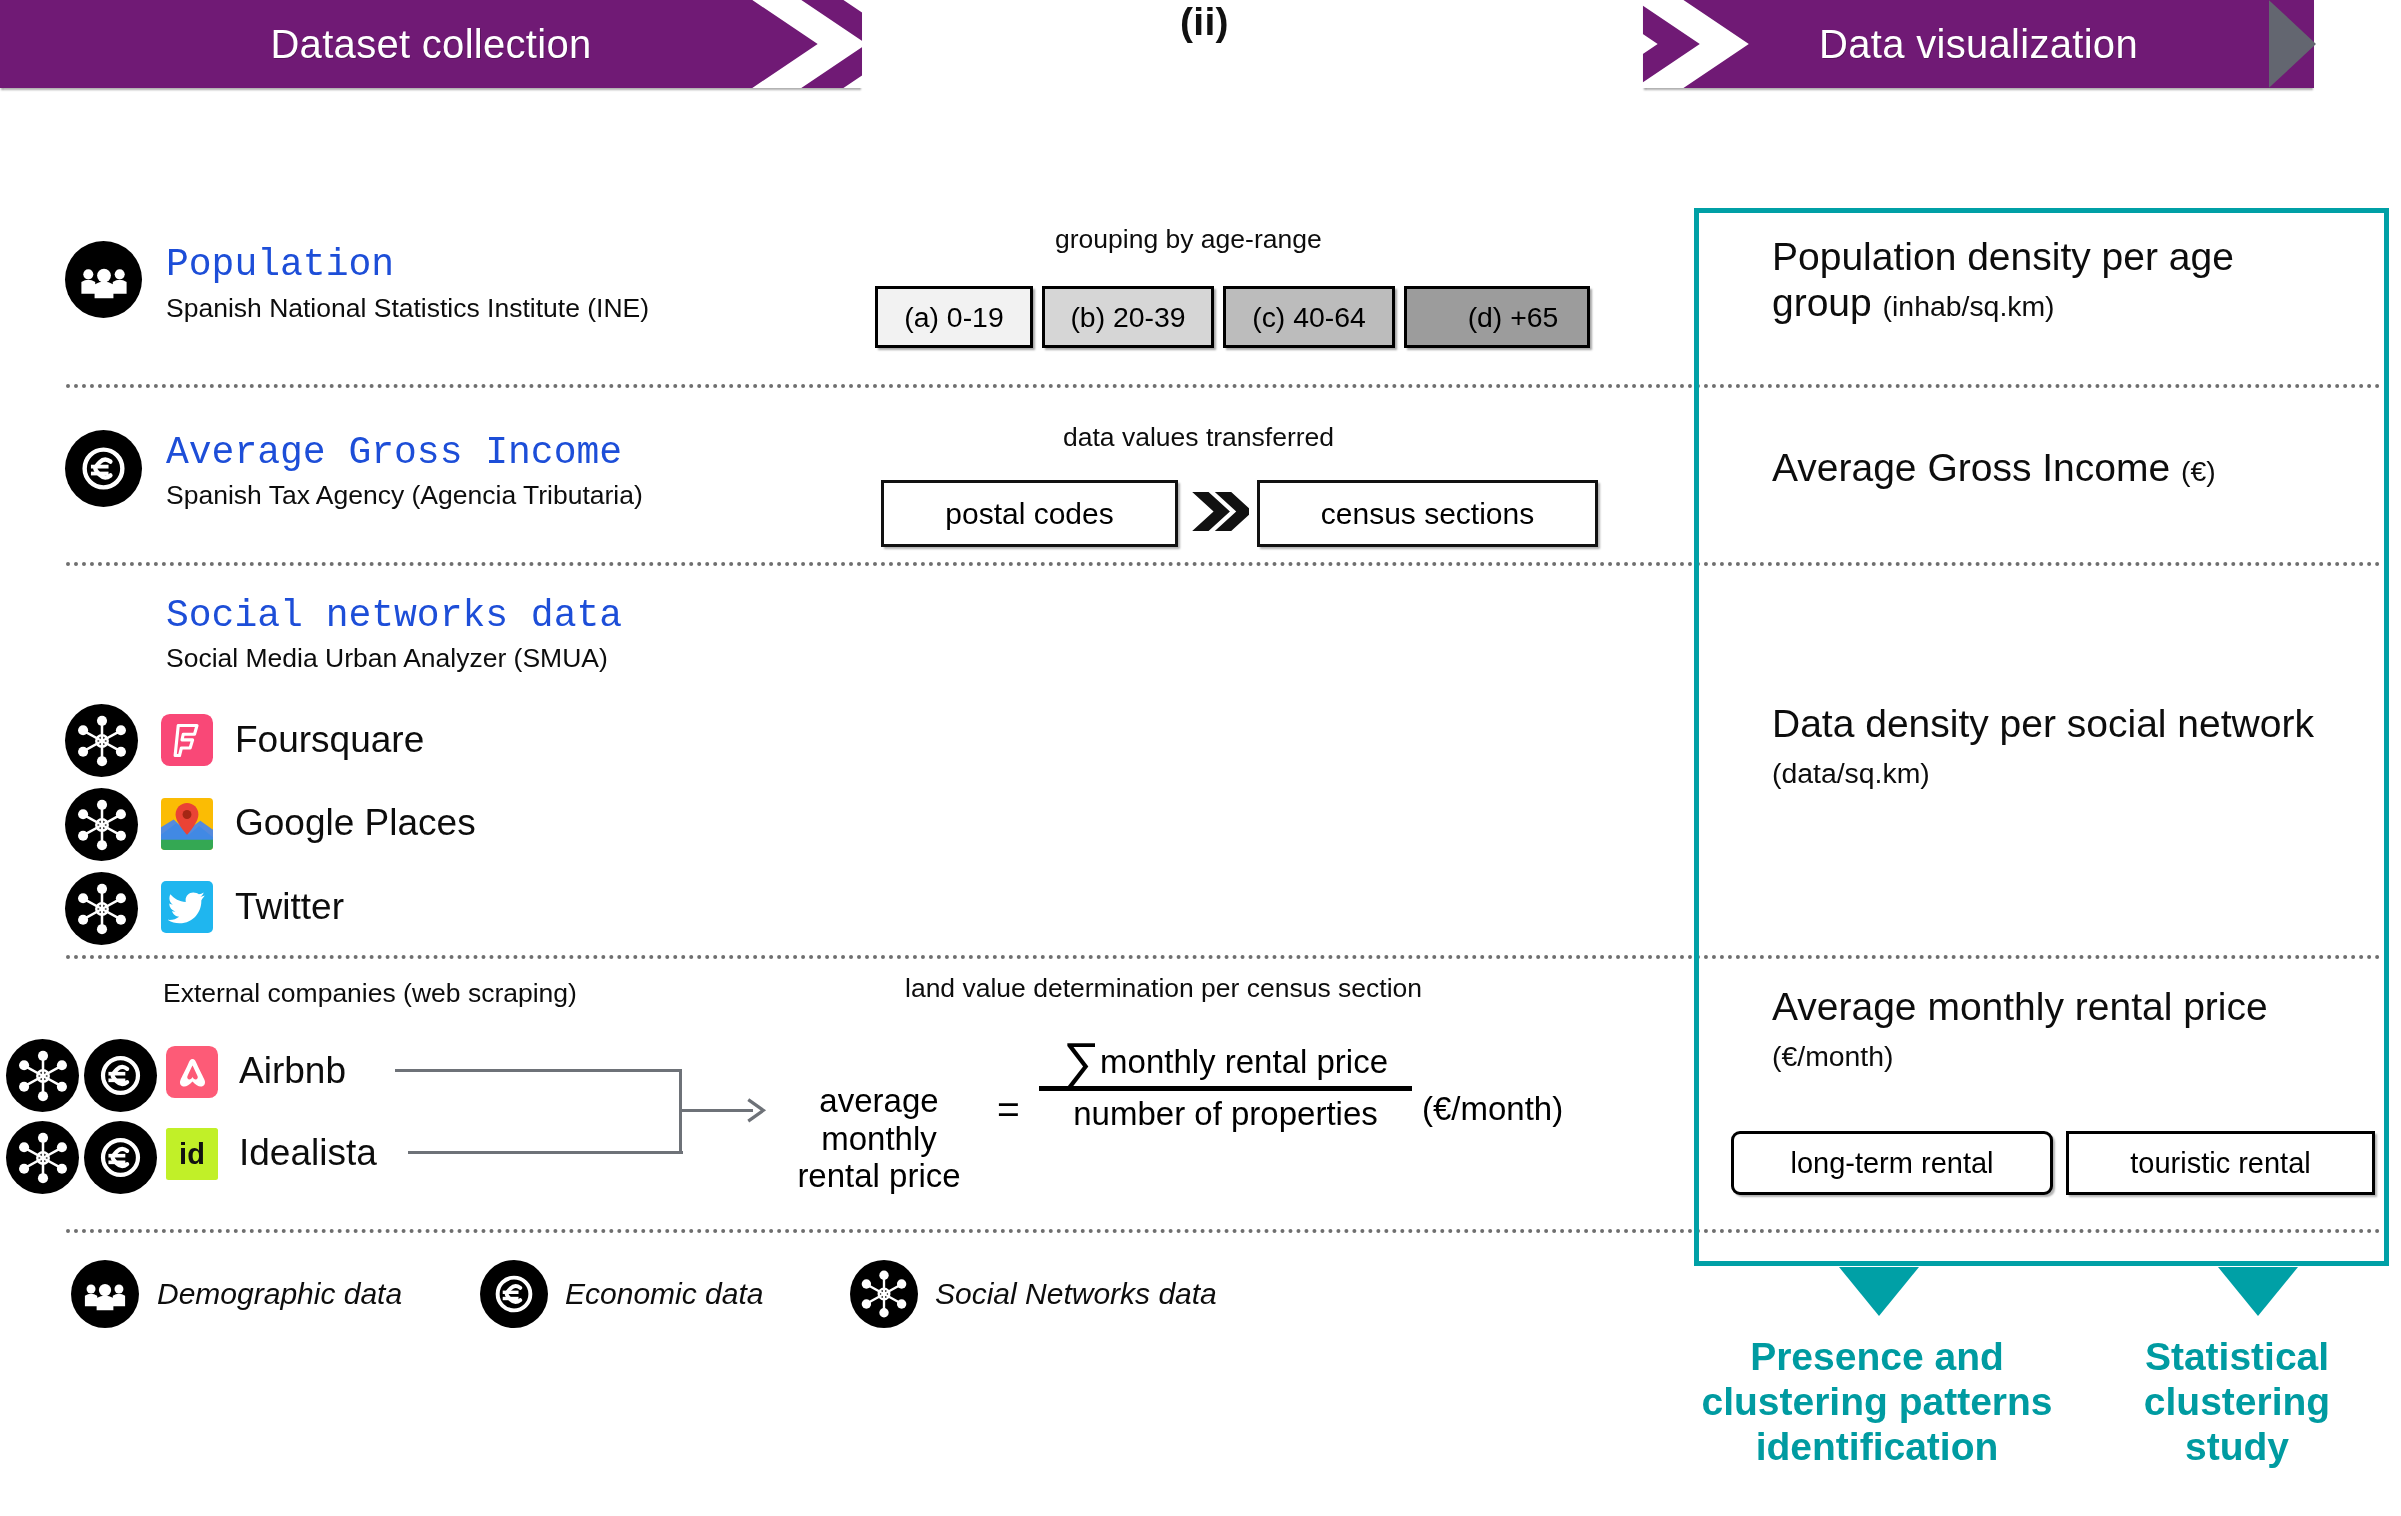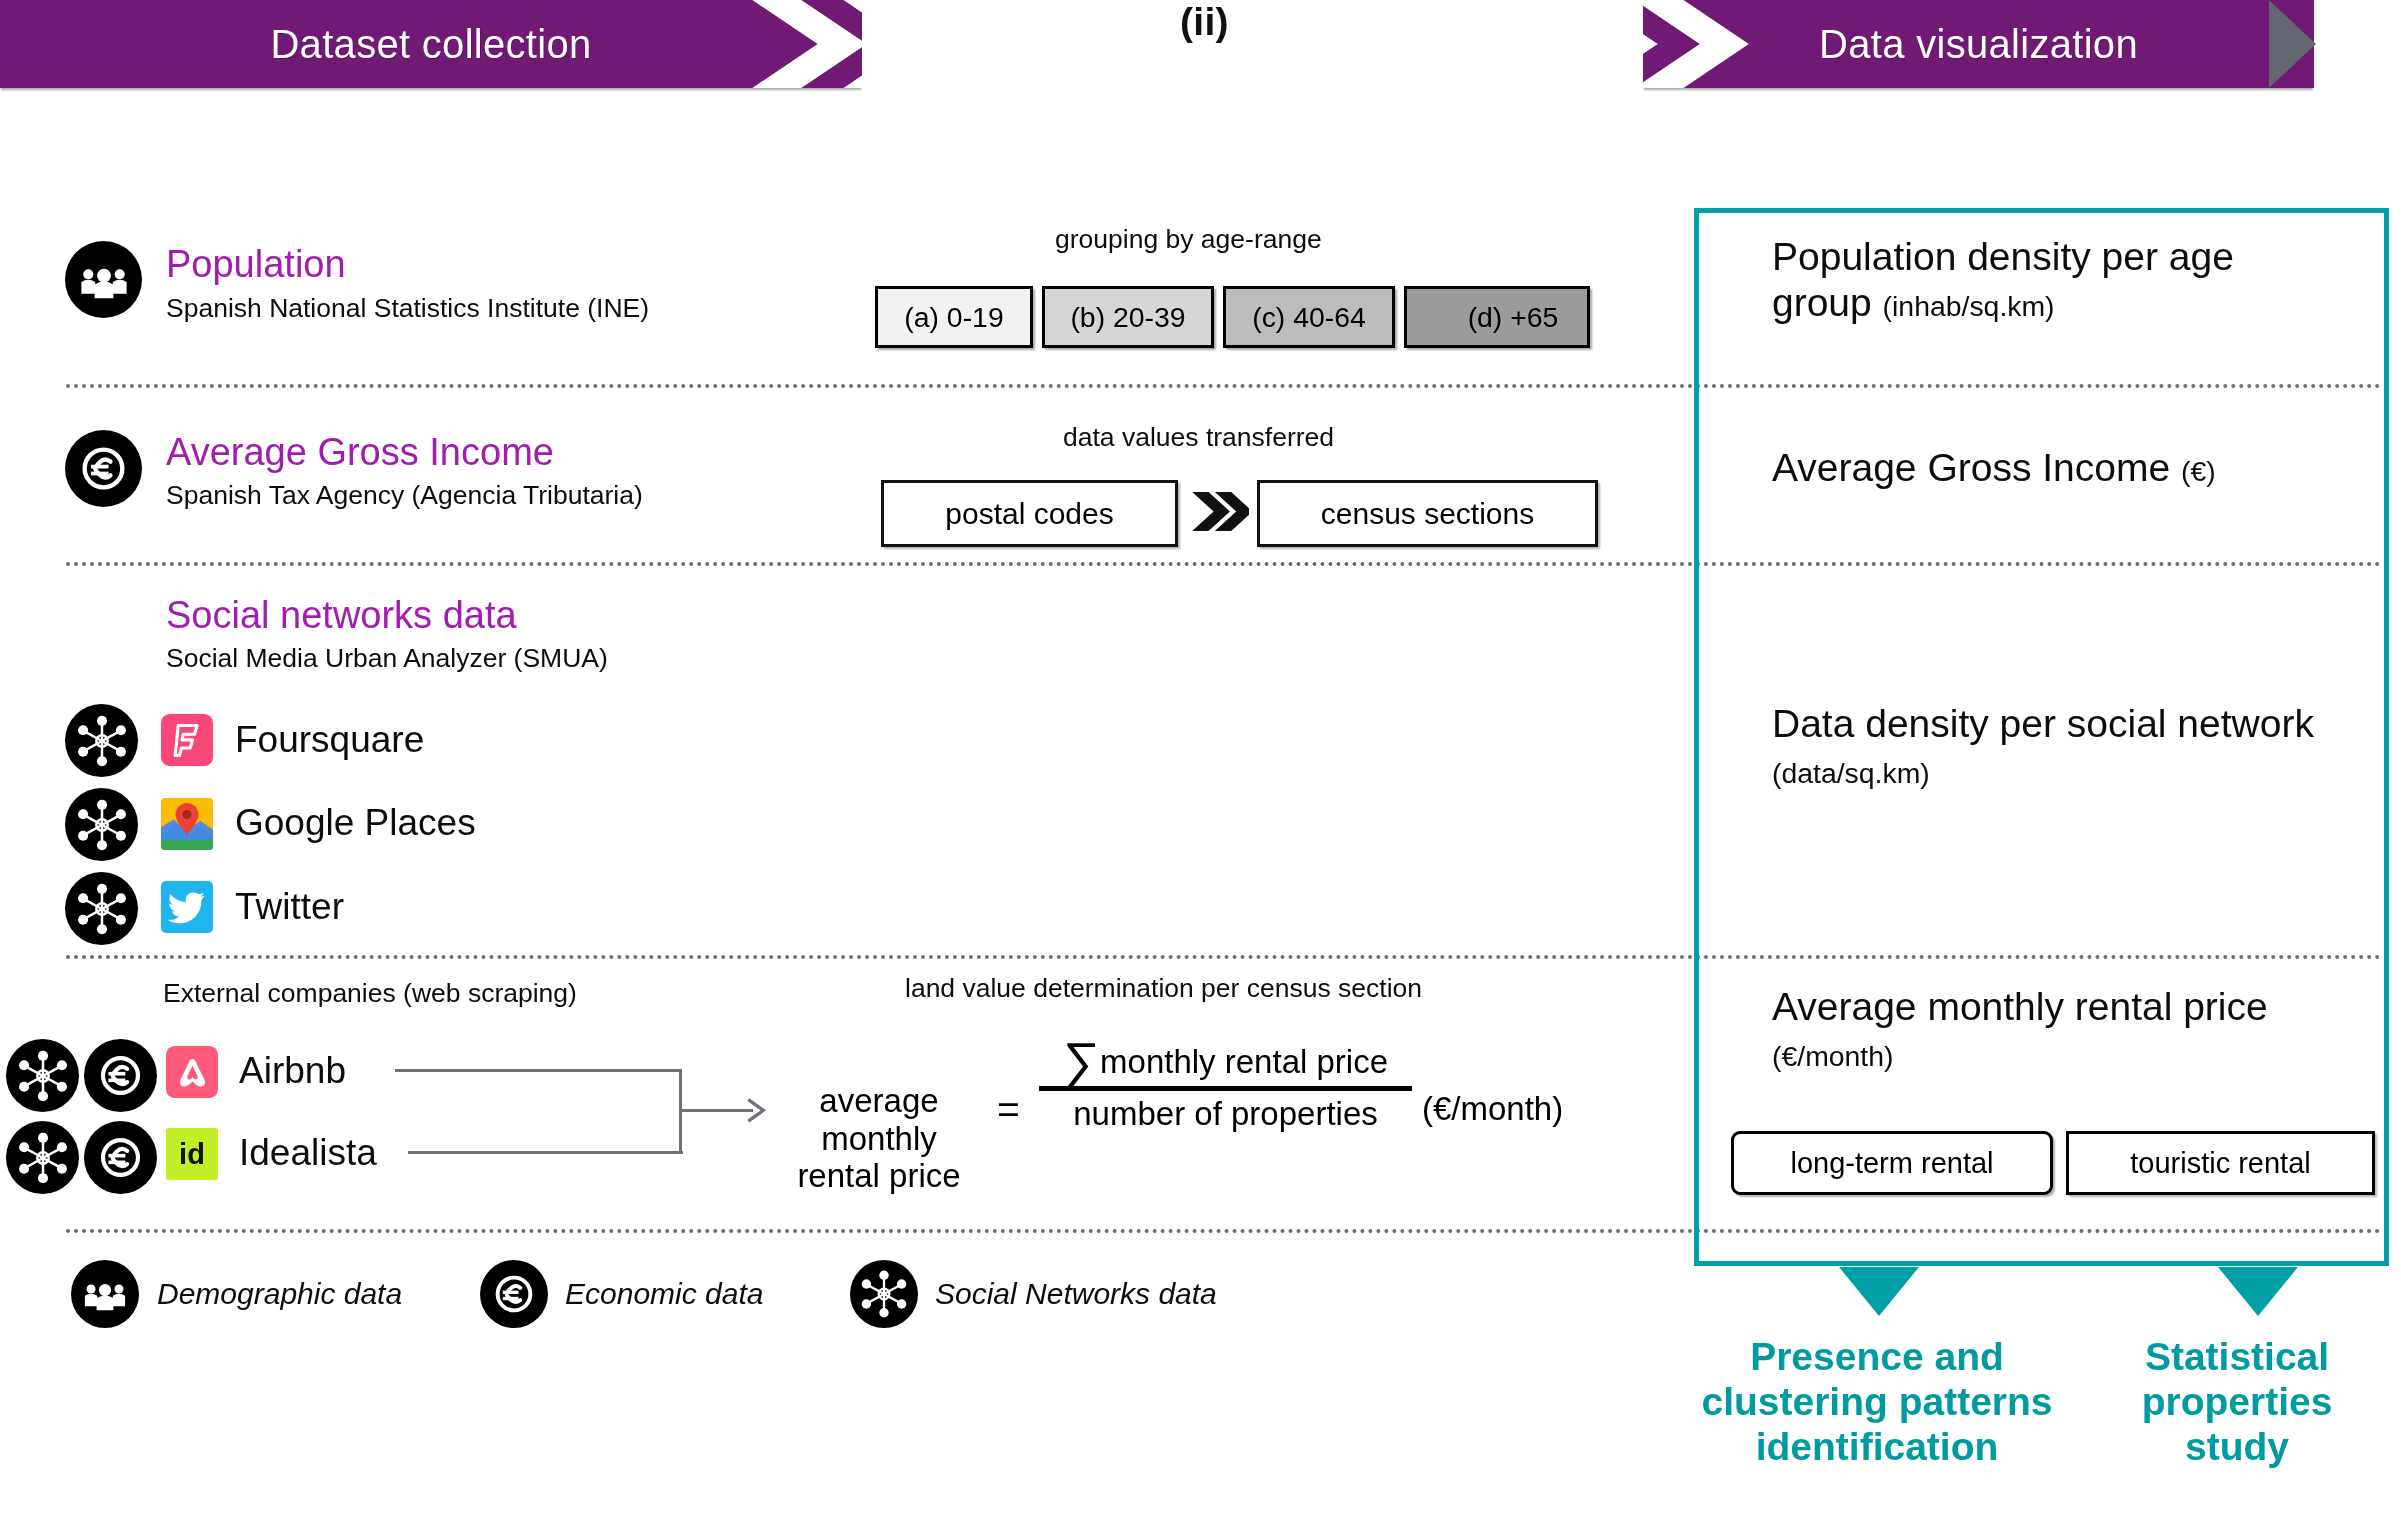--- a/index.html
+++ b/index.html
@@ -35,21 +35,21 @@
   }
 
   
   .badge{
     position:absolute;border-radius:50%;background:#000;
     display:flex;align-items:center;justify-content:center;
   }
   .badge svg{display:block;}
 
   
-  .ttl{font-size:38px;font-weight:400;color:#a21caf;white-space:nowrap;}
+  .ttl{font-size:38px;font-weight:400;color:#1d4ed8;white-space:nowrap;font-family:Liberation Mono, monospace;}
   .sub{font-size:26.5px;font-weight:400;color:#0d0d0d;white-space:nowrap;}
   .small-note{font-size:26.5px;color:#0d0d0d;white-space:nowrap;}
 
   
   .chip{
     position:absolute;height:56px;border:3.2px solid #000;
     display:flex;align-items:center;justify-content:center;
     font-size:28.4px;color:#000;box-shadow:2.5px 2.5px 1.9px -0.6px rgba(0,0,0,.35);
   }
 
@@ -421,21 +421,21 @@
 <div class="tri" style="left:1839px;top:1267px;"></div>
 <div class="tri" style="left:2218px;top:1267px;"></div>
 
 <div class="outcome" style="left:1662px;top:1334px;width:430px;">
   <div>Presence and</div>
   <div>clustering patterns</div>
   <div>identification</div>
 </div>
 <div class="outcome" style="left:2079px;top:1334px;width:316px;">
   <div>Statistical</div>
-  <div>properties</div>
+  <div>clustering</div>
   <div>study</div>
 </div>
 
 <div class="badge" style="left:71px;top:1260px;width:68px;height:68px;">
   <svg width="48" height="48" viewBox="0 0 86 86">
     <circle cx="43" cy="36" r="11" fill="#fff"></circle>
     <path d="M28 50 q15 -9 30 0 l0 22 l-30 0 z" fill="#fff"></path>
     <circle cx="18" cy="34" r="8" fill="#fff"></circle>
     <path d="M7 46 q11 -7 22 0 l0 19 l-22 0 z" fill="#fff"></path>
     <circle cx="68" cy="34" r="8" fill="#fff"></circle>

